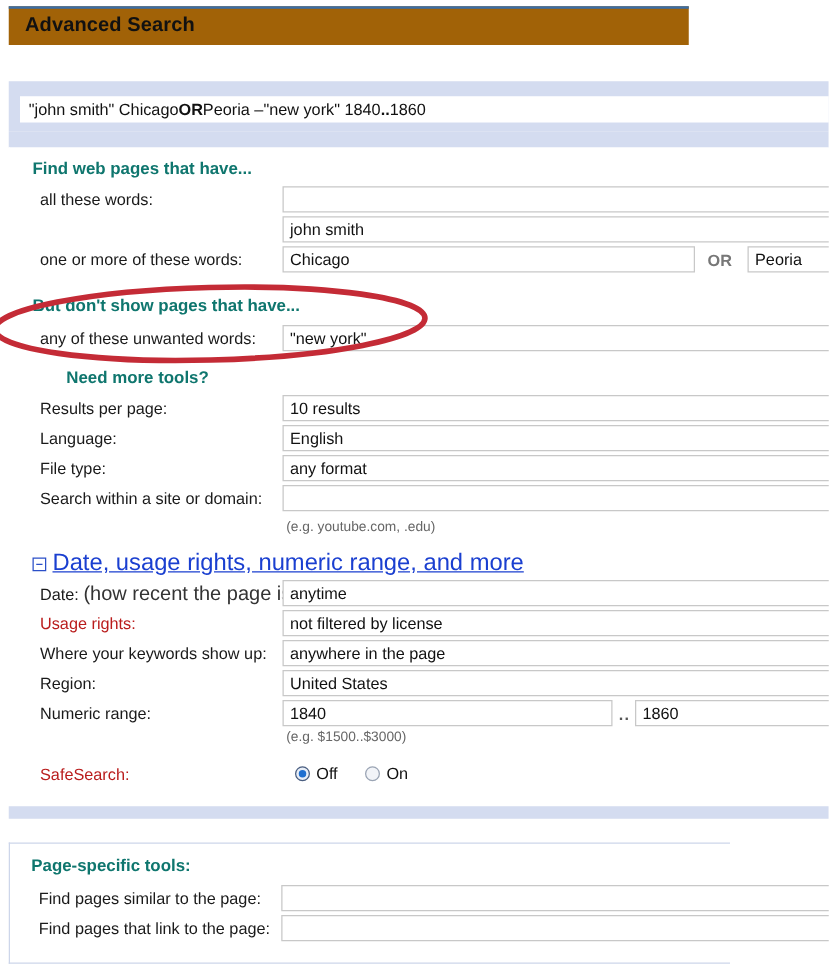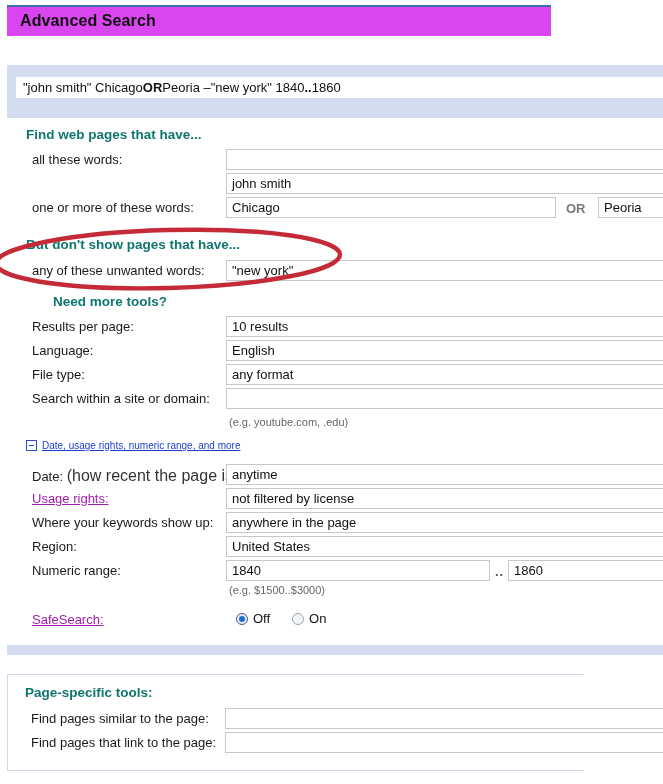--- a/index.html
+++ b/index.html
@@ -25,21 +25,21 @@
     height: 784px;
   }
 
   
   .title-bar {
     position: absolute;
     left: 7px;
     top: 5px;
     width: 544px;
     height: 31px;
-    background: #d946ef;
+    background: #a16207;
     border-top: 2px solid #3b6ea5;
     box-sizing: border-box;
   }
   .title-bar .title-text {
     position: absolute;
     left: 13px;
     top: 5px;
     font-size: 16px;
     font-weight: bold;
     color: #111111;
@@ -123,22 +123,21 @@
   }
   .row-label {
     position: absolute;
     left: 24px;
     top: 4px;
     font-size: 13px;
     color: #1a1a1a;
     white-space: nowrap;
   }
   .row-label.link {
-    color: #a21caf;
-    text-decoration: underline;
+    color: #b91c1c;
   }
   .row-label .sub {
     font-size: 16px;
     color: #333333;
   }
 
   .field {
     position: absolute;
     left: 218px;
     top: 1px;
@@ -200,21 +199,21 @@
   .expander .box-icon::after {
     content: "";
     position: absolute;
     left: 2px;
     top: 4px;
     width: 5px;
     height: 1px;
     background: #2b4fc8;
   }
   .expander .exp-label {
-    font-size: 10px;
+    font-size: 19px;
     color: #1a3fd0;
     text-decoration: underline;
     white-space: nowrap;
   }
 
   
   .radio-group {
     position: absolute;
     left: 228px;
     top: 3px;

